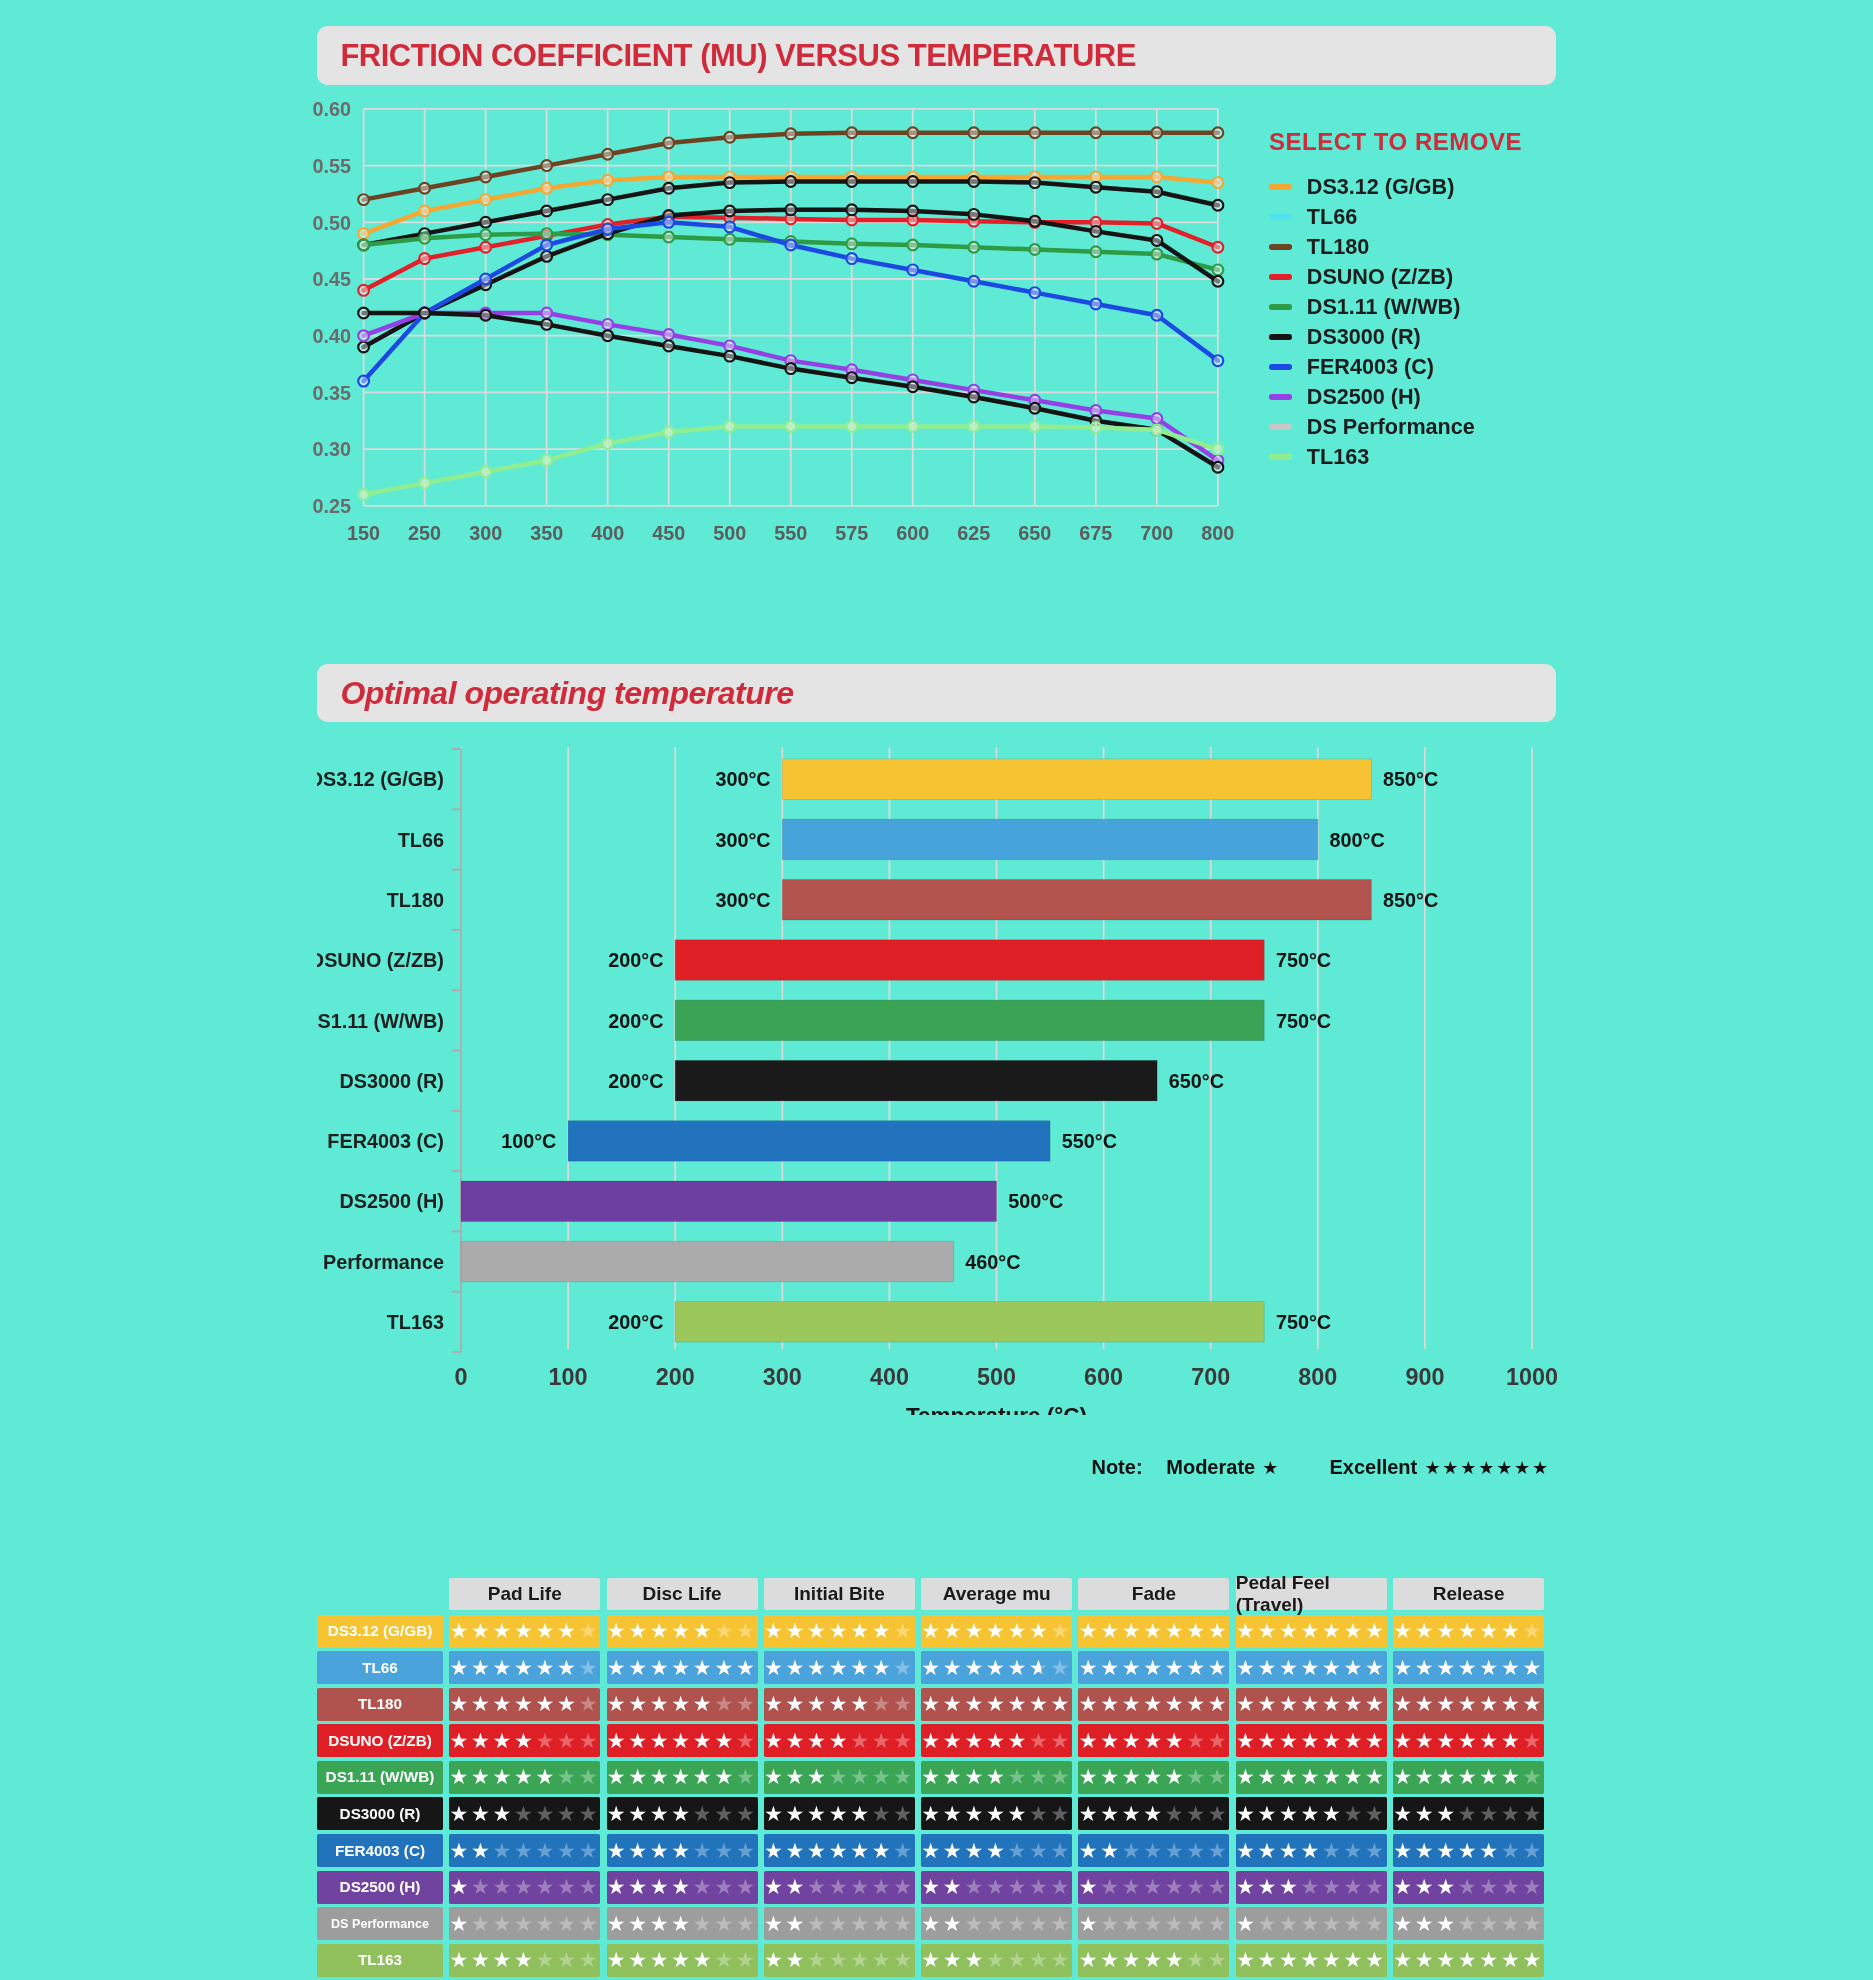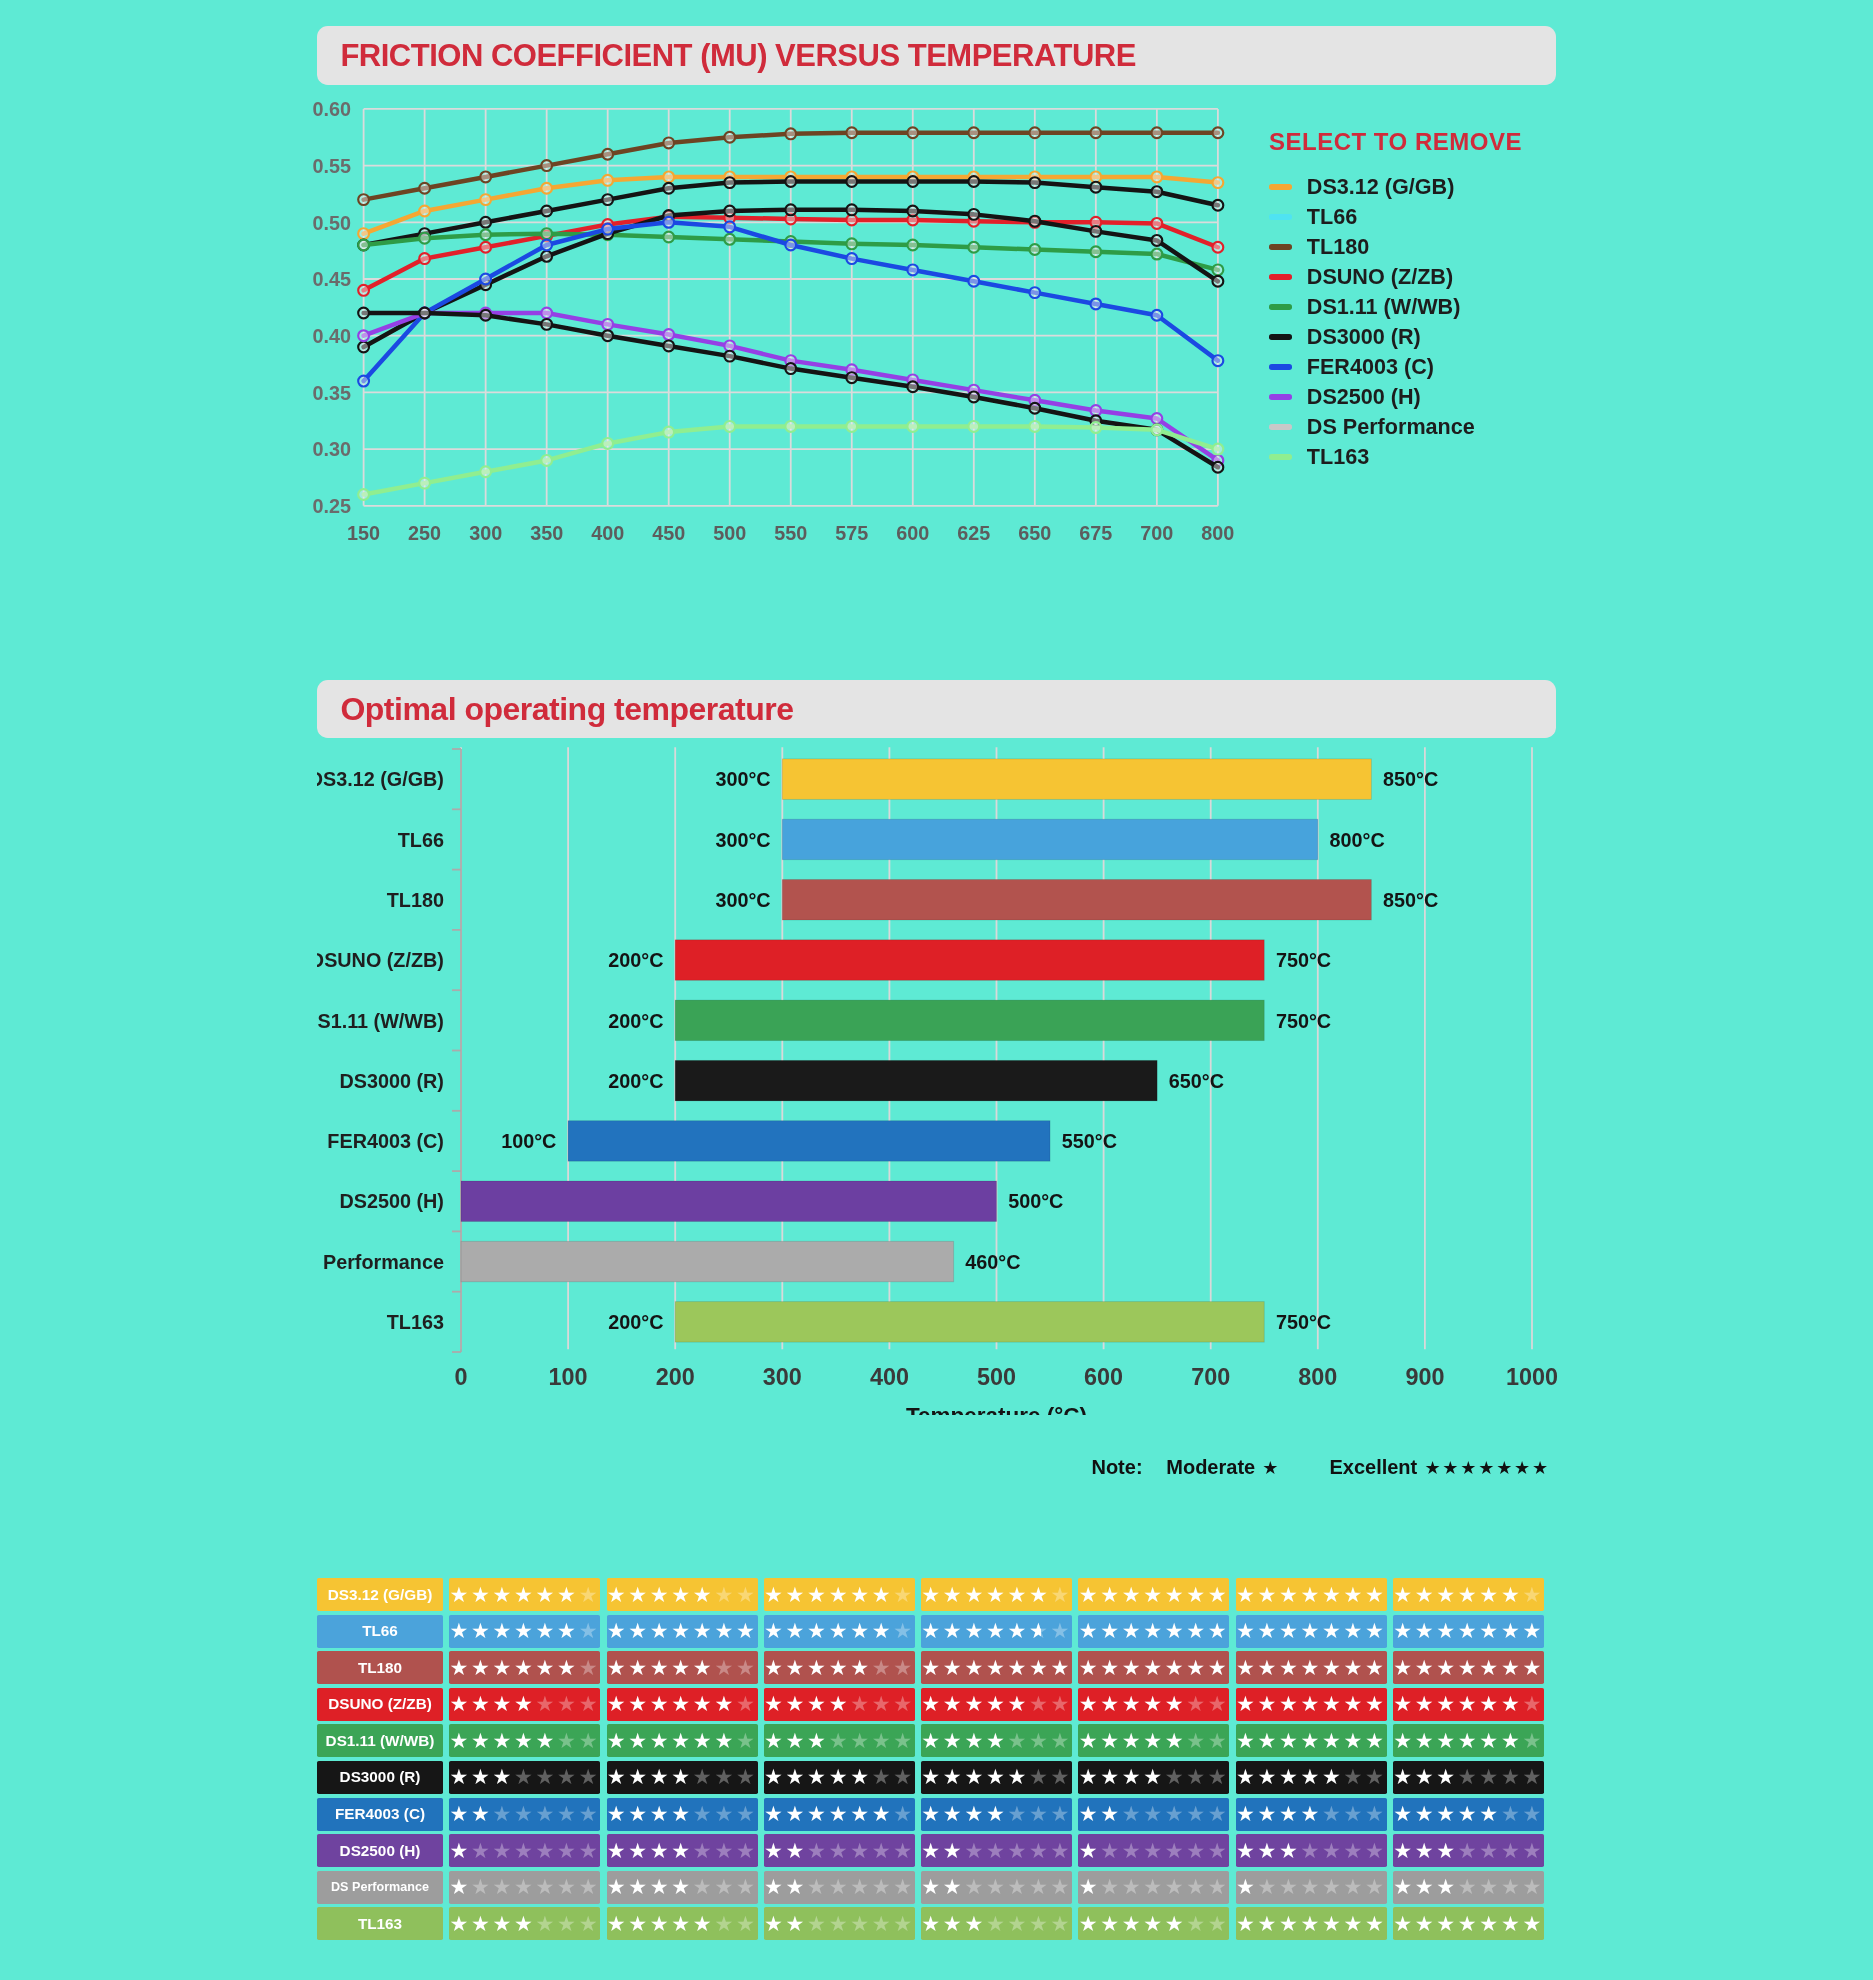--- a/index.html
+++ b/index.html
@@ -1,21 +1,21 @@
 <!DOCTYPE html>
 <html style="font-size:14.4px"><head>
 <meta charset="utf-8">
 <style>
   html,body{margin:0;padding:0;background:#EFEFEF;font-family:"Liberation Sans",sans-serif;}
   #page{position:relative;width:1874px;height:1980px;background:#5eead4;overflow:hidden;}
   .titlebar{position:absolute;left:317px;width:1239px;background:#E4E4E4;border-radius:10.8px;}
   .titlebar span{display:block;padding-left:23.4px;color:#D02B3B;font-weight:800;letter-spacing:-0.5px;}
   #titlebar1{top:26px;height:59px;}
   #titlebar1 span{font-size:31px;line-height:59px;}
-  #titlebar2{top:680px;height:58px;}
+  #titlebar2{top:664px;height:58px;font-style:italic;}
   #titlebar2 span{font-size:32px;line-height:58px;}
   #titlebar3{top:1485px;height:58px;}
   #titlebar3 span{font-size:31px;line-height:58px;}
   svg{position:absolute;}
   
   #legend{position:absolute;left:1269px;top:128px;width:387px;}
   #legend .legend-title{color:#D02B3B;font-weight:800;font-size:24px;letter-spacing:0.5px;}
   .legend-item{display:flex;align-items:center;height:30px;cursor:pointer;}
   #legend-items{margin-top:16px;}
   .legend-swatch{width:23.4px;height:5.4px;border-radius:2.7px;margin-right:14.4px;flex:0 0 auto;}
@@ -383,20 +383,30 @@
     </svg>
 
   <div id="note">
     <span class="nlabel">Note:</span>
     <span class="ngap-small"></span>
     <span class="nlabel">Moderate</span><span class="nstars" id="note-stars-moderate">★</span>
     <span class="ngap"></span>
     <span class="nlabel">Excellent</span><span class="nstars" id="note-stars-excellent">★★★★★★★</span>
   </div>
   <div id="ratings">
+      <div class="t-header">
+        <div class="h-cell empty"></div>
+        <div class="h-cell">Pad Life</div>
+        <div class="h-cell">Disc Life</div>
+        <div class="h-cell">Initial Bite</div>
+        <div class="h-cell">Average mu</div>
+        <div class="h-cell">Fade</div>
+        <div class="h-cell">Pedal Feel (Travel)</div>
+        <div class="h-cell">Release</div>
+      </div>
       <div class="t-row">
         <div class="r-label" style="background: rgb(246, 196, 51);">DS3.12 (G/GB)</div>
         <div class="r-cell" title="" style="background: rgb(246, 196, 51);">
           <span>★</span>
           <span>★</span>
           <span>★</span>
           <span>★</span>
           <span>★</span>
           <span>★</span>
           <span class="star-dim">★</span>

